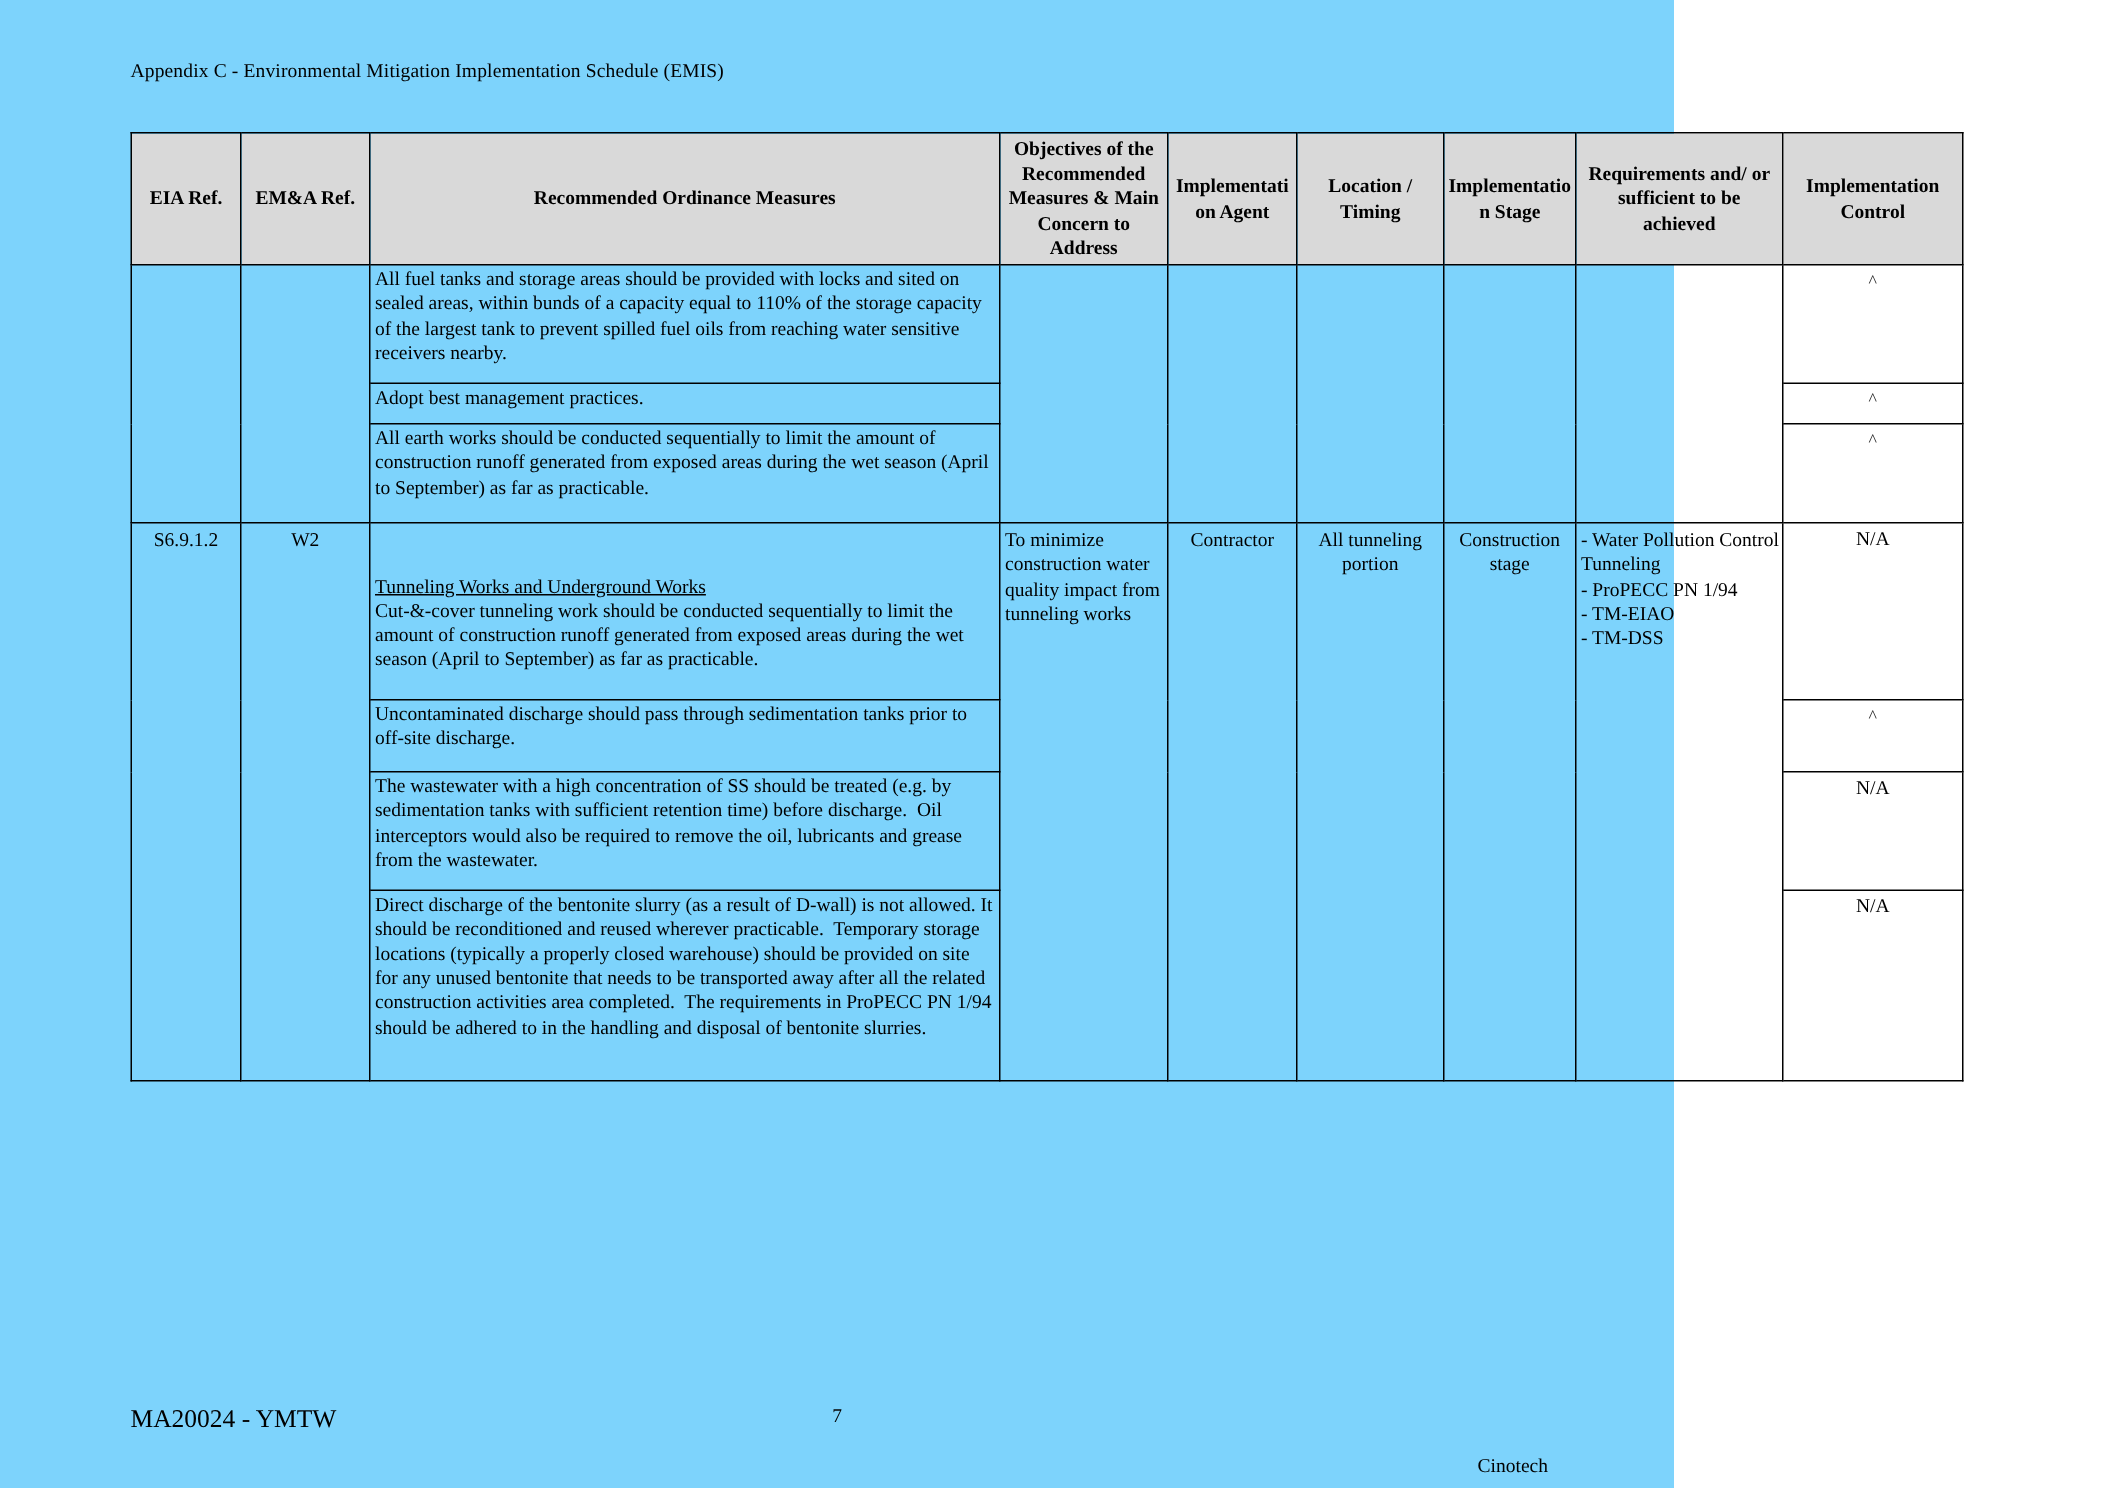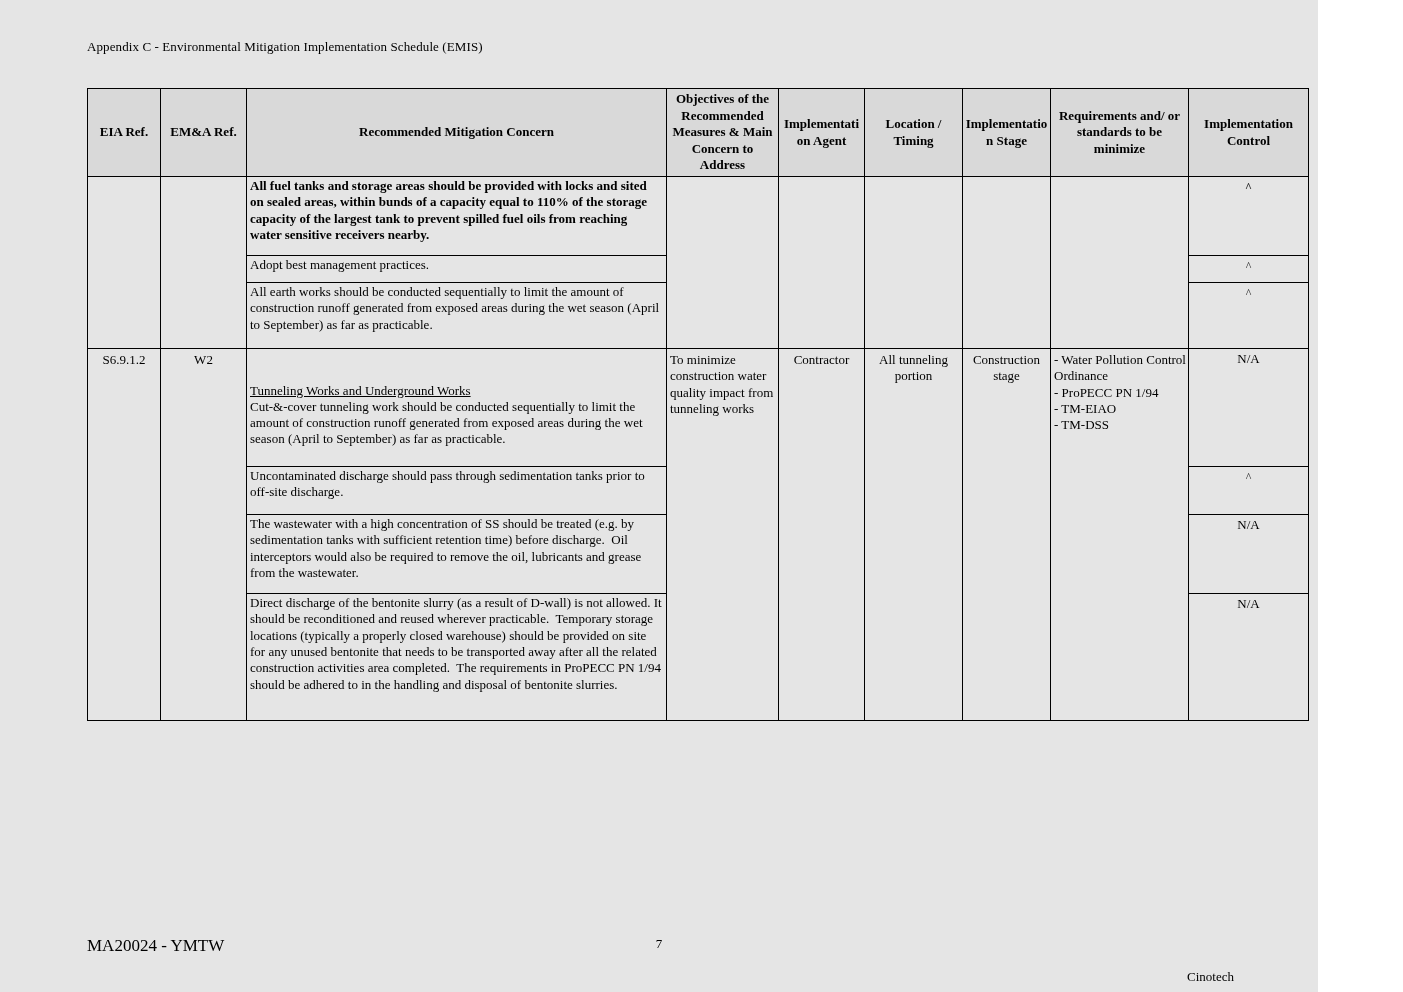--- a/index.html
+++ b/index.html
@@ -4,21 +4,21 @@
 <style>
   * { margin: 0; padding: 0; box-sizing: border-box; }
   html, body { background: #ffffff; }
   body {
     width: 1403px; height: 992px;
     font-family: "Liberation Serif", "DejaVu Serif", serif;
     color: #000;
     position: relative;
     overflow: hidden;
   }
-  .page { position: relative; width: 1318px; height: 992px; background: #e5e5e5; }
+  .page { position: relative; width: 1116px; height: 992px; background: #7dd3fc; }
 
   .appendix-title {
     position: absolute; left: 87px; top: 39px;
     font-size: 13px; letter-spacing: 0.1px;
   }
 
   table.emis-table {
     position: absolute; left: 87px; top: 88px;
     width: 1221px;
     border-collapse: collapse; table-layout: fixed;
@@ -34,21 +34,21 @@
     background: #d9d9d9;
     font-weight: bold;
     text-align: center;
     vertical-align: middle;
     line-height: 16.5px;
     padding: 2px 2px;
     overflow-wrap: break-word;
     word-wrap: break-word;
     word-break: break-word;
   }
-  .rh1 { height: 79px; font-weight: bold; }
+  .rh1 { height: 79px; }
   .rh2 { height: 27px; }
   .rh3 { height: 66px; }
   .rh4 { height: 82px; }
   .rh5 { height: 48px; }
   .rh6 { height: 79px; }
   .rh7 { height: 127px; }
 
   td.c-ref { text-align: center; padding-top: 3px; }
   td.c-measure {
     text-align: left;
@@ -86,26 +86,26 @@
       <col style="width:86px">
       <col style="width:98px">
       <col style="width:88px">
       <col style="width:138px">
       <col style="width:120px">
     </colgroup>
     <thead>
       <tr>
         <th>EIA Ref.</th>
         <th>EM&amp;A Ref.</th>
-        <th>Recommended Mitigation Concern</th>
+        <th>Recommended Ordinance Measures</th>
         <th>Objectives of the Recommended Measures &amp; Main Concern to Address</th>
         <th>Implementation Agent</th>
         <th>Location / Timing</th>
         <th>Implementation Stage</th>
-        <th>Requirements and/ or standards to be minimize</th>
+        <th>Requirements and/ or sufficient to be achieved</th>
         <th>Implementation Control</th>
       </tr>
     </thead>
     <tbody>
 
       <tr class="rh1">
         <td class="c-ref" rowspan="3"></td>
         <td class="c-ref" rowspan="3"></td>
         <td class="c-measure">All fuel tanks and storage areas should be provided with locks and sited on sealed areas, within bunds of a capacity equal to 110% of the storage capacity of the largest tank to prevent spilled fuel oils from reaching water sensitive receivers nearby.</td>
         <td class="c-obj" rowspan="3"></td>
@@ -128,21 +128,21 @@
         <td class="c-ref" rowspan="4">S6.9.1.2</td>
         <td class="c-ref" rowspan="4">W2</td>
         <td class="c-measure">
           <span class="measure-heading">Tunneling Works and Underground Works</span><span>Cut-&amp;-cover tunneling work should be conducted sequentially to limit the amount of construction runoff generated from exposed areas during the wet season (April to September) as far as practicable.</span>
         </td>
         <td class="c-obj" rowspan="4">To minimize construction water quality impact from tunneling works</td>
         <td class="c-center" rowspan="4">Contractor</td>
         <td class="c-center" rowspan="4">All tunneling portion</td>
         <td class="c-center" rowspan="4">Construction stage</td>
         <td class="c-req" rowspan="4">
-          <div>- Water Pollution Control Ordinance</div>
+          <div>- Water Pollution Control Tunneling</div>
           <div>- ProPECC PN 1/94</div>
           <div>- TM-EIAO</div>
           <div>- TM-DSS</div>
         </td>
         <td class="c-status">N/A</td>
       </tr>
       <tr class="rh5">
         <td class="c-measure">Uncontaminated discharge should pass through sedimentation tanks prior to off-site discharge.</td>
         <td class="c-status"><span class="caret">^</span></td>
       </tr>

